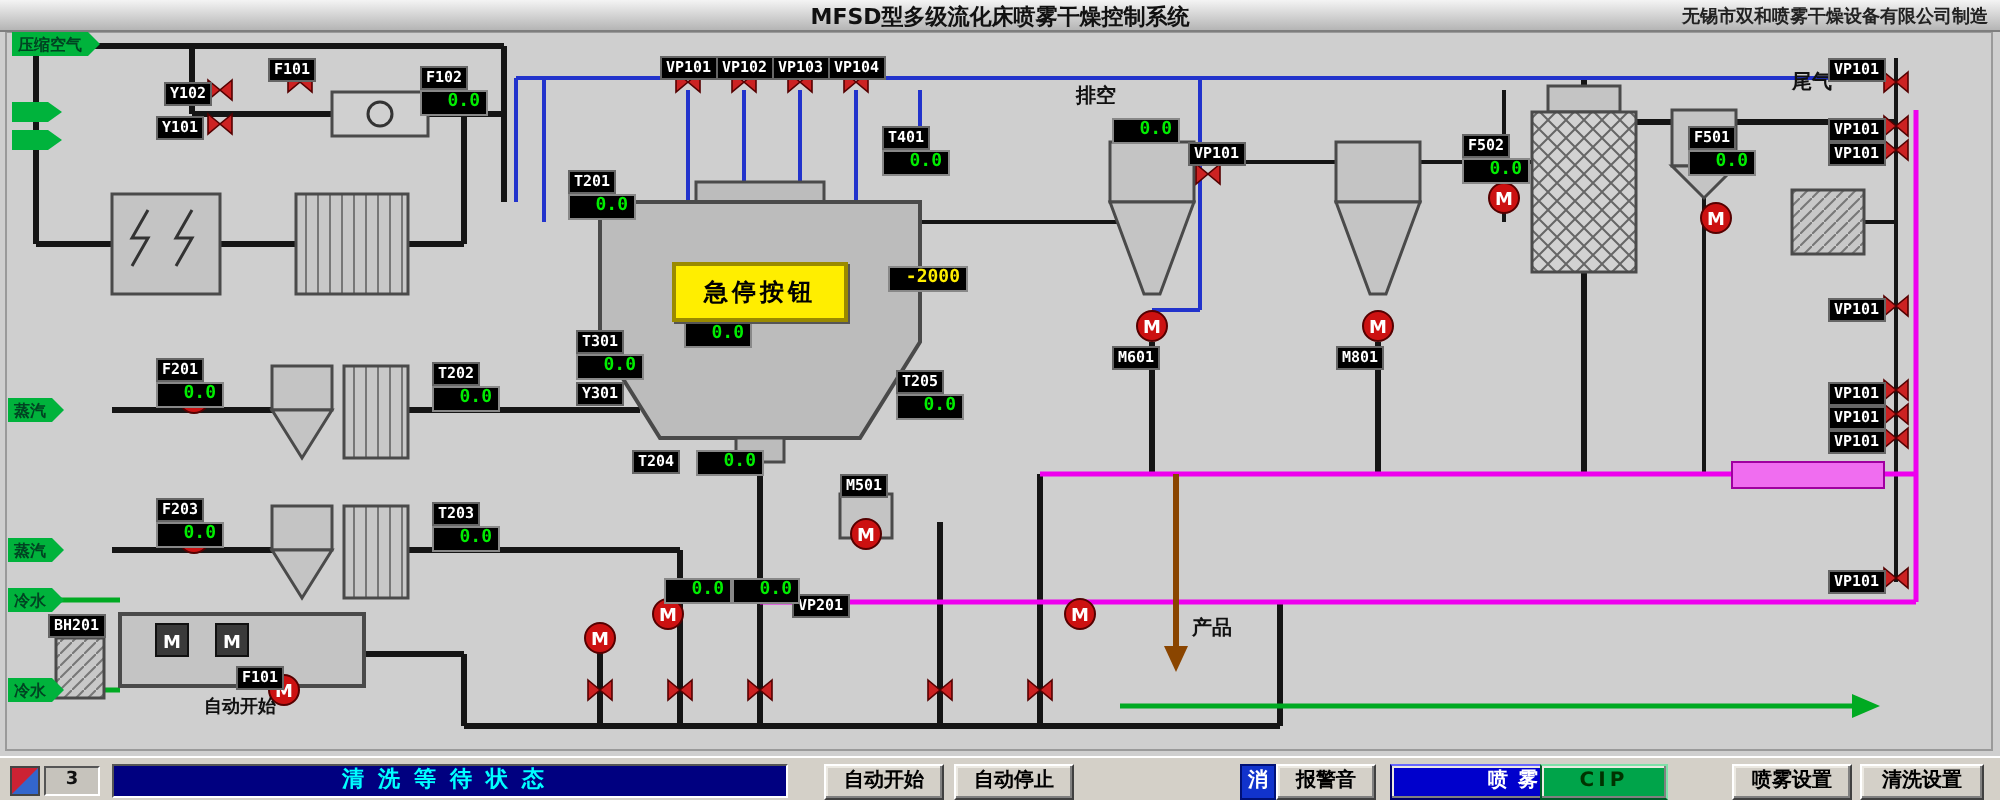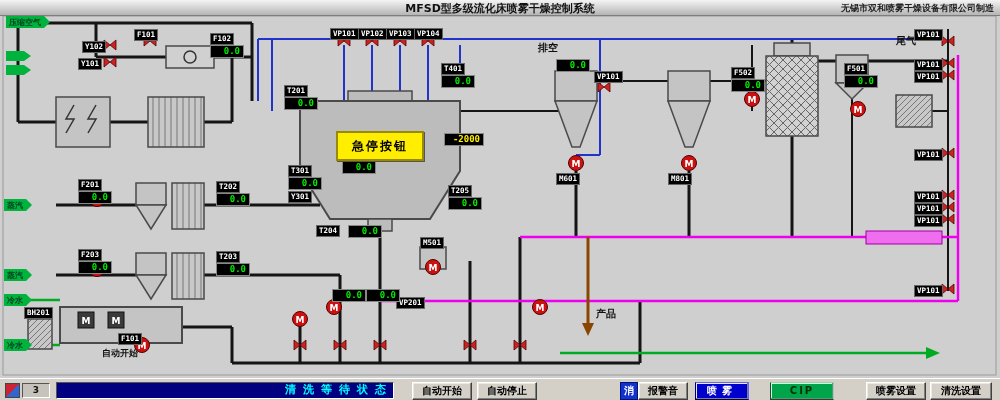--- a/index.html
+++ b/index.html
@@ -33,29 +33,29 @@
                          1.5px 1.5px 0 #fff,-1.5px -1.5px 0 #fff,1.5px -1.5px 0 #fff,-1.5px 1.5px 0 #fff;}
   
   .bottombar{position:absolute;left:0;top:378px;width:1000px;height:22px;background:#d4d0c8;
              border-top:1px solid #fff;z-index:10;}
   .btn3d{position:absolute;top:3px;height:16px;background:#d4d0c8;color:#000;text-align:center;
          font:bold 10px "DejaVu Sans",sans-serif;line-height:15px;cursor:pointer;
          border-top:1px solid #fff;border-left:1px solid #fff;border-right:1px solid #404040;border-bottom:1px solid #404040;
          box-shadow:inset -1px -1px 0 #808080,inset 1px 1px 0 #ece9e2;}
   .statusbox{position:absolute;left:56px;top:3px;width:336px;height:15px;background:#000080;
              border:1px solid;border-color:#555 #fff #fff #555;color:#00ffff;
-             font:bold 11px "DejaVu Sans",sans-serif;letter-spacing:7px;text-align:right;line-height:14px;}
+             font:bold 11px "DejaVu Sans",sans-serif;letter-spacing:7px;text-align:center;line-height:14px;}
   .pagebox{position:absolute;left:22px;top:4px;width:26px;height:13px;background:#c6c3bc;
            border:1px solid;border-color:#555 #fff #fff #555;font:bold 9px "DejaVu Sans",sans-serif;
            text-align:center;line-height:12px;color:#111;}
   .appicon{position:absolute;left:5px;top:4px;width:13px;height:13px;
            background:linear-gradient(135deg,#c23 49%,#36c 51%);border:1px solid #444;}
   .muteicon{position:absolute;left:620px;top:3px;width:16px;height:16px;background:#1133cc;color:#fff;
             font:bold 10px "DejaVu Sans",sans-serif;text-align:center;line-height:15px;cursor:pointer;border:1px solid #001177;}
-  .btn-spray{left:695px;width:52px;background:#0000cc;color:#fff;letter-spacing:5px;border-color:#66f #66f #000066 #000066;}
+  .btn-spray{left:695px;width:52px;background:#0000cc;color:#fff;letter-spacing:5px;border-color:#66f #66f #000066 #000066;padding-left:37px;}
   .btn-cip{left:770px;width:62px;background:#00a44a;color:#003300;letter-spacing:2px;border-color:#7fe0a8 #7fe0a8 #005a26 #005a26;}
 </style>
 </head>
 <body>
 
 <div class="screen">
 
   <div class="titlebar">
     <span class="title">MFSD型多级流化床喷雾干燥控制系统</span>
     <span class="mfr">无锡市双和喷雾干燥设备有限公司制造</span>

